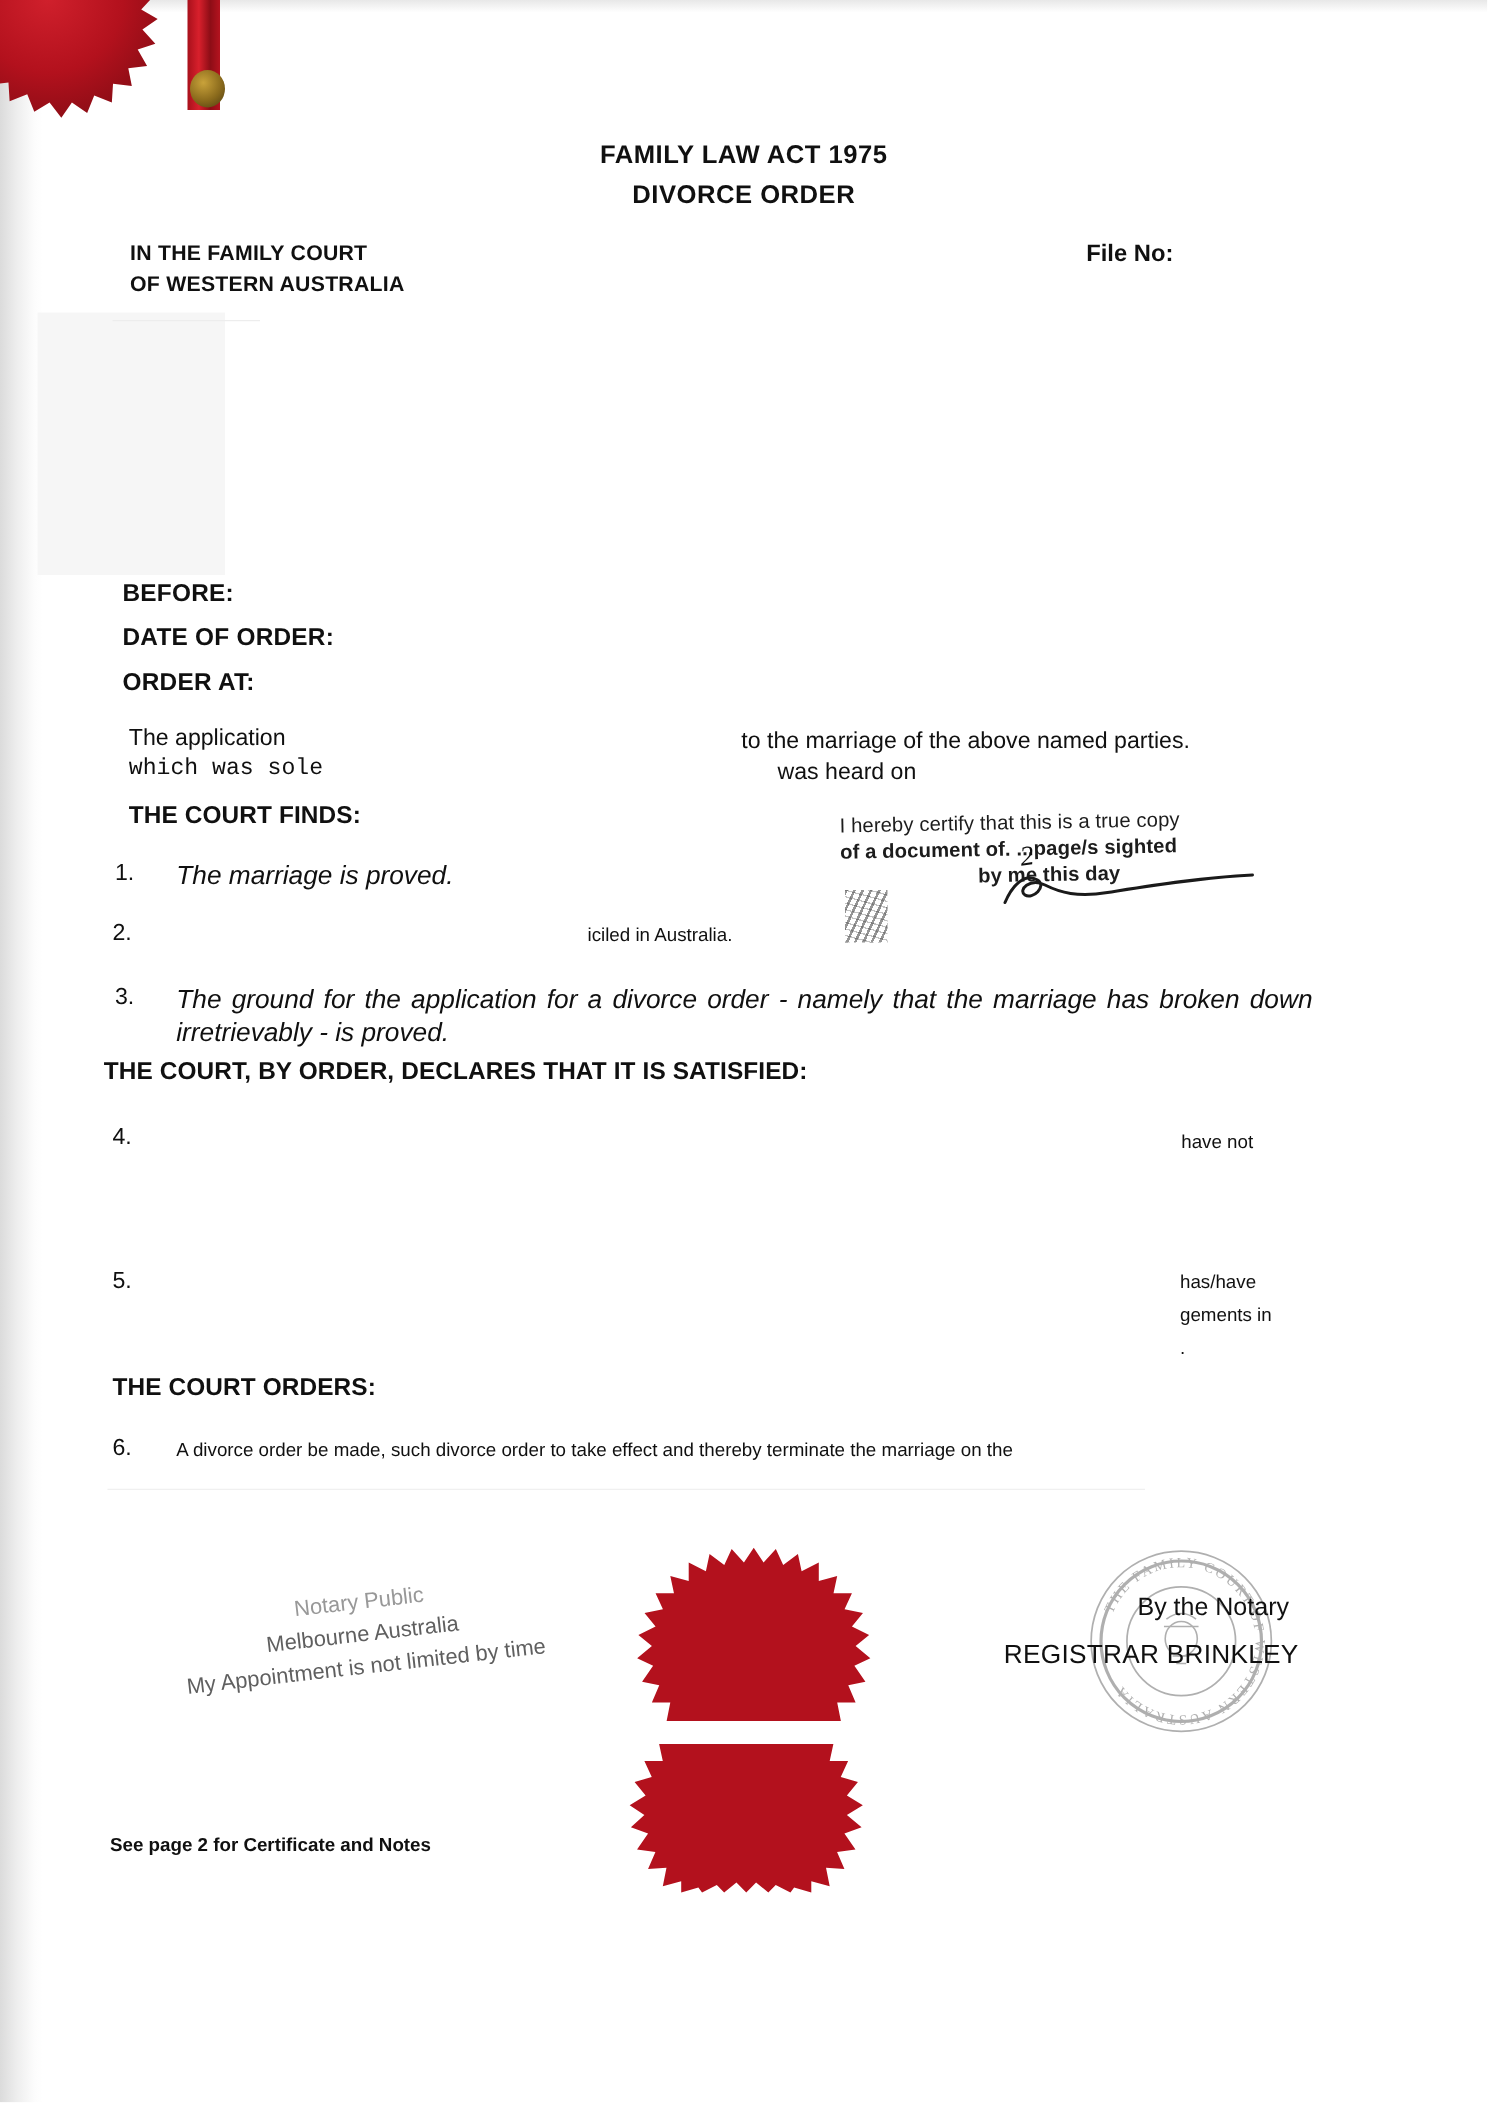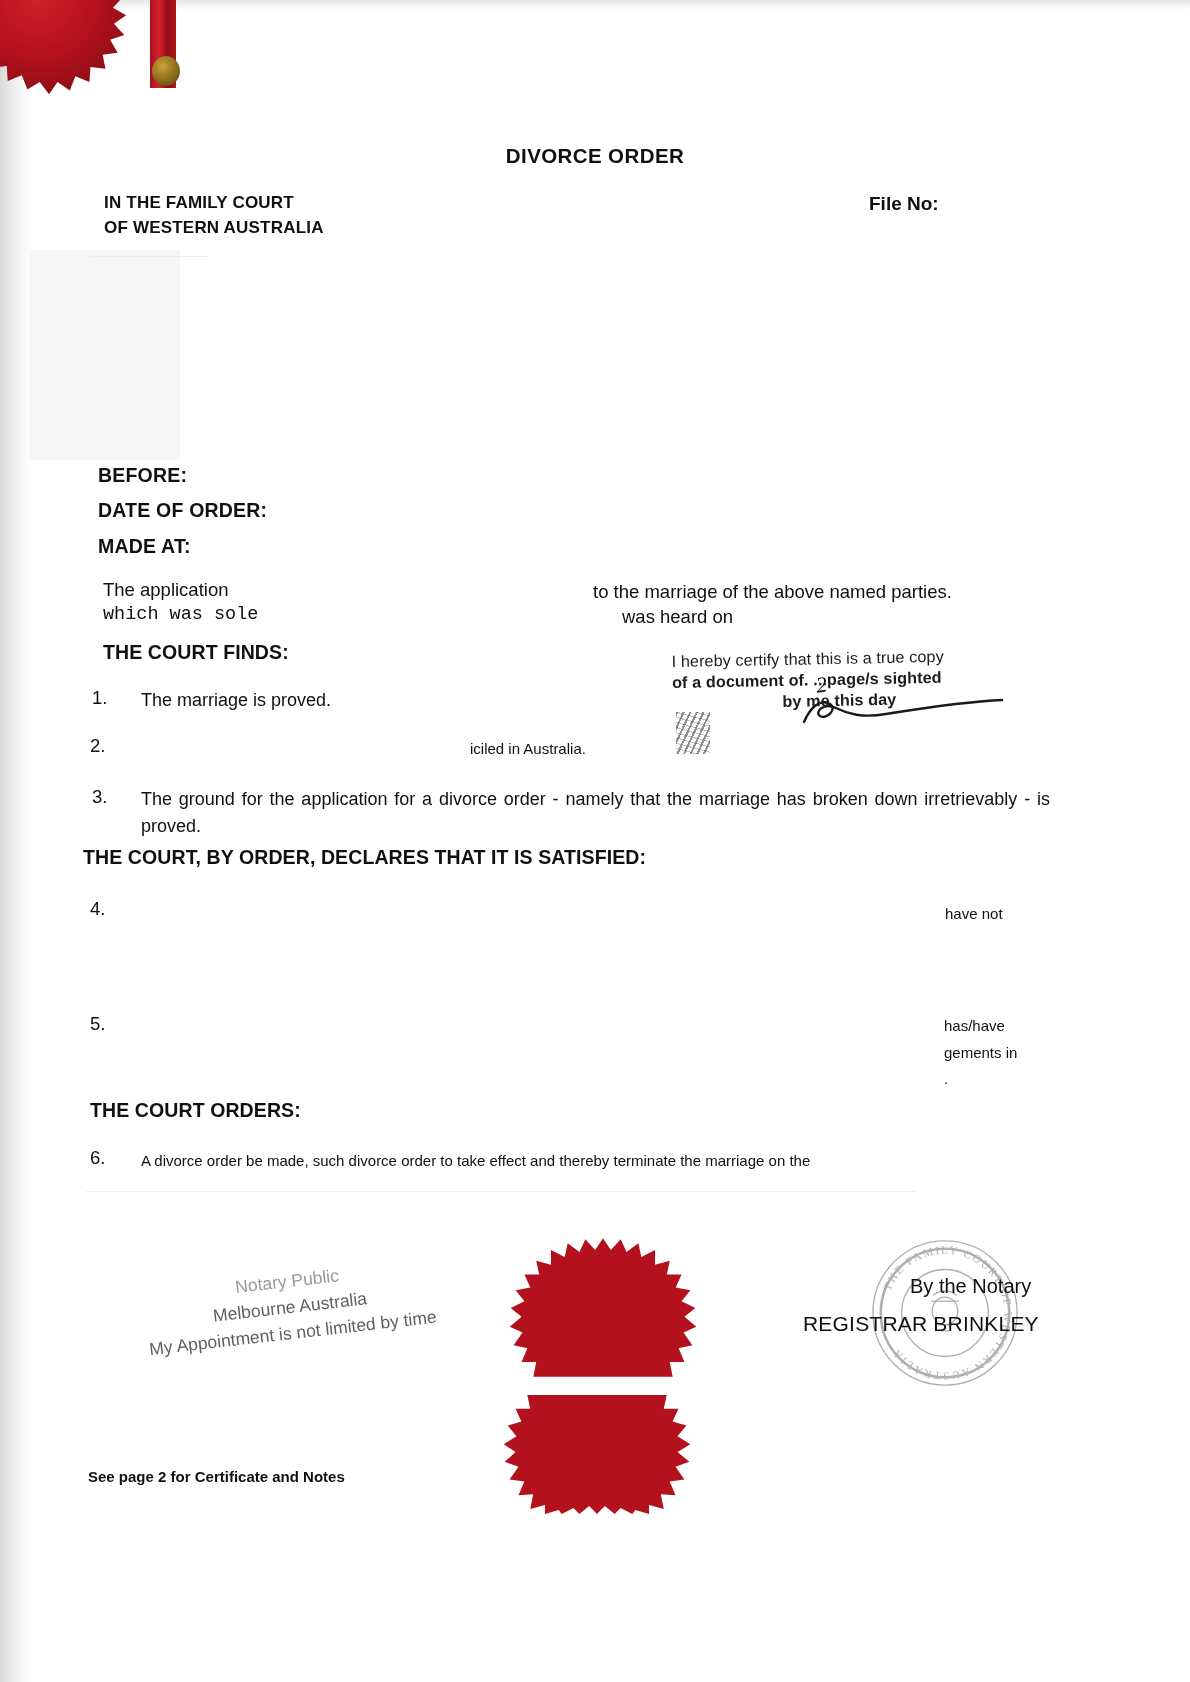--- a/index.html
+++ b/index.html
@@ -107,23 +107,24 @@
   .sh-finds    { left: 103px; top: 641px; }
   .sh-declares { left: 83px;  top: 846px; }
   .sh-orders   { left: 90px;  top: 1099px; }
 
   .item-num {
     position: absolute;
     font-size: 18.5px;
   }
   .item-body {
     position: absolute;
-    font-size: 18px;
+    font-size: 21px;
     line-height: 27px;
     text-align: justify;
+    font-style: italic;
   }
   .item-frag {
     position: absolute;
     font-size: 15px;
     line-height: 27px;
     white-space: nowrap;
   }
 
   .n1 { left: 92px;  top: 687px; }
   .b1 { left: 141px; top: 687px; }
@@ -296,31 +297,32 @@
         <stop offset="0%" stop-color="#d0202c"></stop>
         <stop offset="55%" stop-color="#b3111d"></stop>
         <stop offset="100%" stop-color="#850c14"></stop>
       </radialGradient>
     </defs>
     <path fill="url(#waxgrad)" d="M100 6 L108 20 L120 9 L125 24 L139 16 L140 32 L156 27 L153 43 L169 42 L162 57 L178 60 L167 72 L181 80 L168 89 L179 101 L164 106 L172 120 L156 122 L159 137 L143 135 L142 151 L127 145 L121 160 L108 151 L99 164 L89 151 L76 159 L70 144 L55 150 L54 134 L38 136 L41 120 L25 118 L34 105 L20 98 L32 88 L20 77 L35 70 L26 57 L42 54 L37 39 L53 39 L52 23 L67 29 L71 14 L84 22 L90 7 Z"></path>
   </svg>
   <div class="ribbon-top"></div>
   <div class="ribbon-knot"></div>
 
+  <div class="doc-title title-1">FAMILY LAW ACT 1975</div>
   <div class="doc-title title-2">DIVORCE ORDER</div>
 
   <div class="court-name">
     <span>IN THE FAMILY COURT</span><br>
     <span>OF WESTERN AUSTRALIA</span>
   </div>
   <div class="file-no">File No:</div>
 
   <div class="field-label f-before">BEFORE:</div>
   <div class="field-label f-date">DATE OF ORDER:</div>
-  <div class="field-label f-made">MADE AT:</div>
+  <div class="field-label f-made">ORDER AT:</div>
 
   <div class="para-left p1l">The application</div>
   <div class="para-right p1r">to the marriage of the above named parties.</div>
   <div class="para-left p2l">which was sole</div>
   <div class="para-right p2r">was heard on</div>
 
   <div class="section-head sh-finds">THE COURT FINDS:</div>
 
   <div class="item-num n1">1.</div>
   <div class="item-body b1">The marriage is proved.</div>

